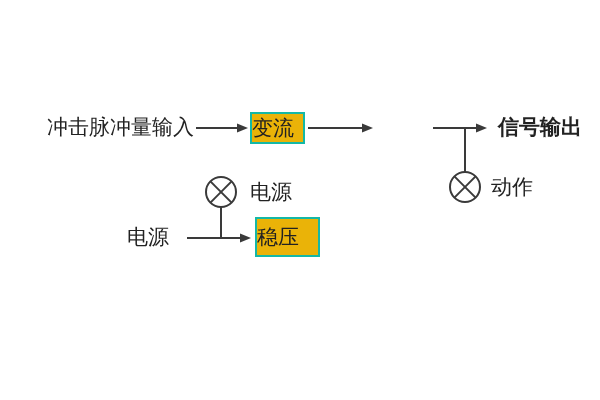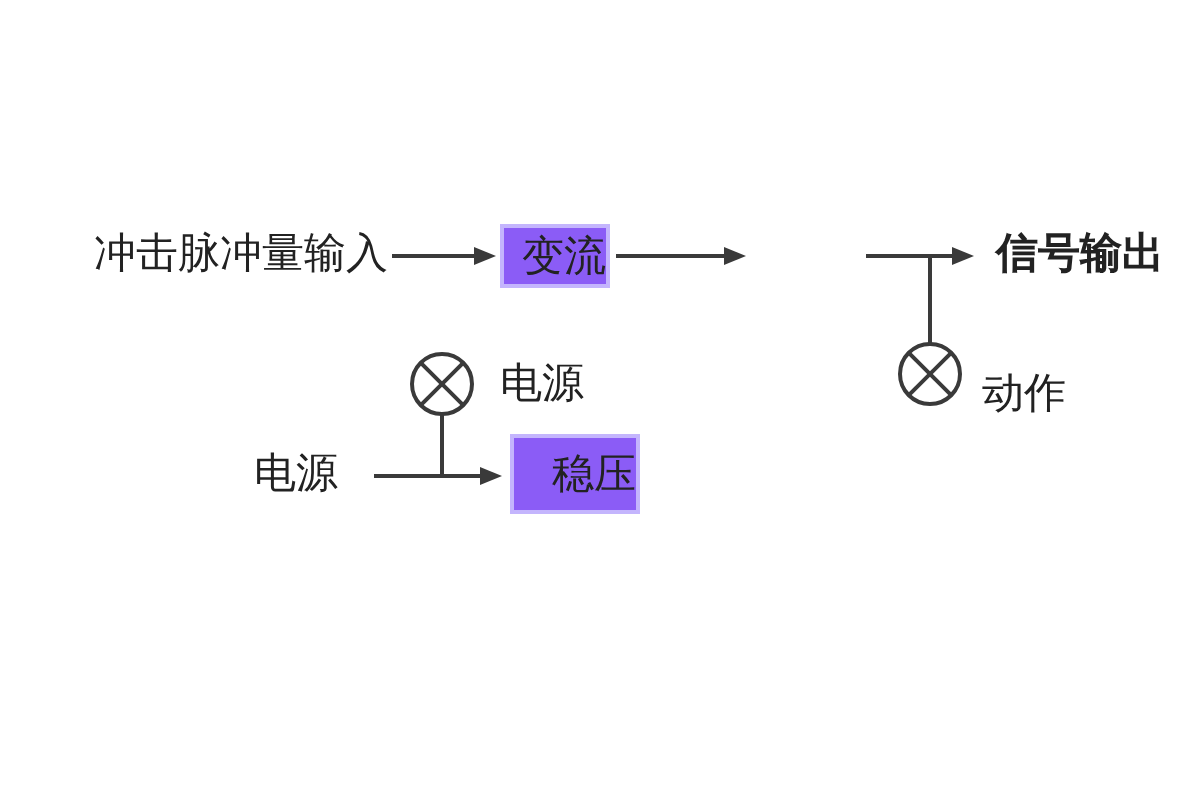--- a/index.html
+++ b/index.html
@@ -26,35 +26,35 @@
     position: absolute;
     font-size: 21px;
     color: #222222;
     white-space: nowrap;
     transform: translateY(-50%);
     line-height: 1;
   }
   .box {
     position: absolute;
     box-sizing: border-box;
-    border: 2px solid #c4b5fd;
-    background: #8b5cf6;
+    border: 2px solid #14b8a6;
+    background: #eab308;
     display: flex;
     align-items: center;
-    justify-content: flex-end;
+    justify-content: flex-start;
     font-size: 21px;
     color: #222222;
   }
   .box-convert  { left: 250px; top: 112px; width: 55px; height: 32px; }
   .box-execute  { left: 376px; top: 112px; width: 56px; height: 31px; }
   .box-regulate { left: 255px; top: 217px; width: 65px; height: 40px; }
 
   .label-input         { left: 19px;   top: 127px; margin-left: 28px; }
   .label-signal-output { left: 498px; top: 127px; font-weight: bold; }
-  .label-action        { left: 491px; top: 197px; text-align: right; }
+  .label-action        { left: 491px; top: 187px; text-align: right; }
   .label-lamp-power    { left: 250px; top: 192px; }
   .label-power-source  { left: 127px; top: 237px; }
 </style>
 </head>
 <body>
 
 <div class="stage">
 
   <svg class="connector-layer" viewBox="0 0 600 400" xmlns="http://www.w3.org/2000/svg">
 

